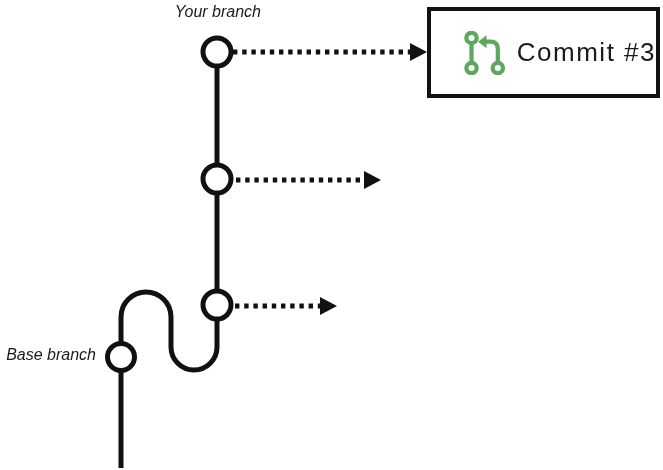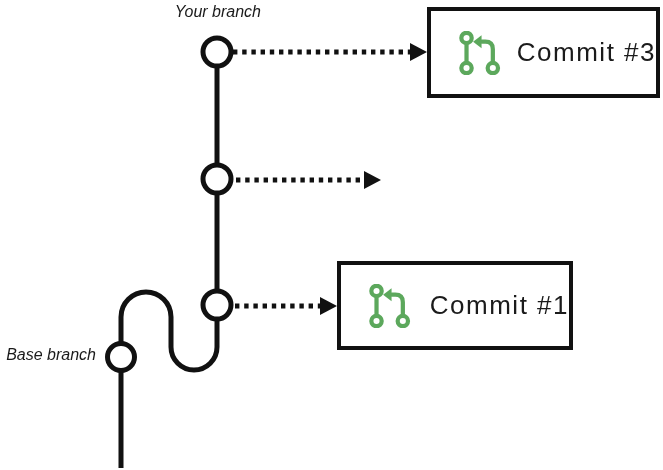--- a/index.html
+++ b/index.html
@@ -30,21 +30,21 @@
   }
   .label-your{left:160px;top:3px;width:101px;}
   .label-base{left:4px;top:346px;width:92px;}
   .commit-card{
     position:absolute;
     background:var(--bg);
     border:4px solid var(--line-black);
     box-sizing:border-box;
     display:flex;
     align-items:center;
-    justify-content:space-between;
+    justify-content:flex-end;
     gap:6px;
     padding-left:28px;
   }
   .card-3{left:427px;top:7px;width:233px;height:91px;}
   .card-2{left:381px;top:137px;width:236px;height:88px;}
   .card-1{left:337px;top:261px;width:236px;height:89px;}
   .commit-icon{
     color:var(--accent-green);
     flex:0 0 auto;
     display:block;
@@ -95,25 +95,14 @@
       <line x1="8" y1="12.5" x2="8" y2="33.5"></line>
       <circle cx="8" cy="39" r="5.5"></circle>
       <circle cx="36" cy="39" r="5.5"></circle>
       <path d="M 36 33.5 V 19 Q 36 11 28 11 H 24"></path>
       <polygon points="15,11 24,4 24,18" fill="currentColor" stroke="none"></polygon>
     </svg>
     <span class="commit-label">Commit #3</span>
   </div>
 
 
-  <div class="commit-card card-1">
-    <svg class="commit-icon" width="47" height="44" viewBox="0 0 50 46" fill="none" stroke="currentColor" stroke-width="4.5" stroke-linecap="round" stroke-linejoin="round">
-      <circle cx="8" cy="7" r="5.5"></circle>
-      <line x1="8" y1="12.5" x2="8" y2="33.5"></line>
-      <circle cx="8" cy="39" r="5.5"></circle>
-      <circle cx="36" cy="39" r="5.5"></circle>
-      <path d="M 36 33.5 V 19 Q 36 11 28 11 H 24"></path>
-      <polygon points="15,11 24,4 24,18" fill="currentColor" stroke="none"></polygon>
-    </svg>
-    <span class="commit-label">Commit #1</span>
-  </div>
 
 </div>
 
 </body></html>

